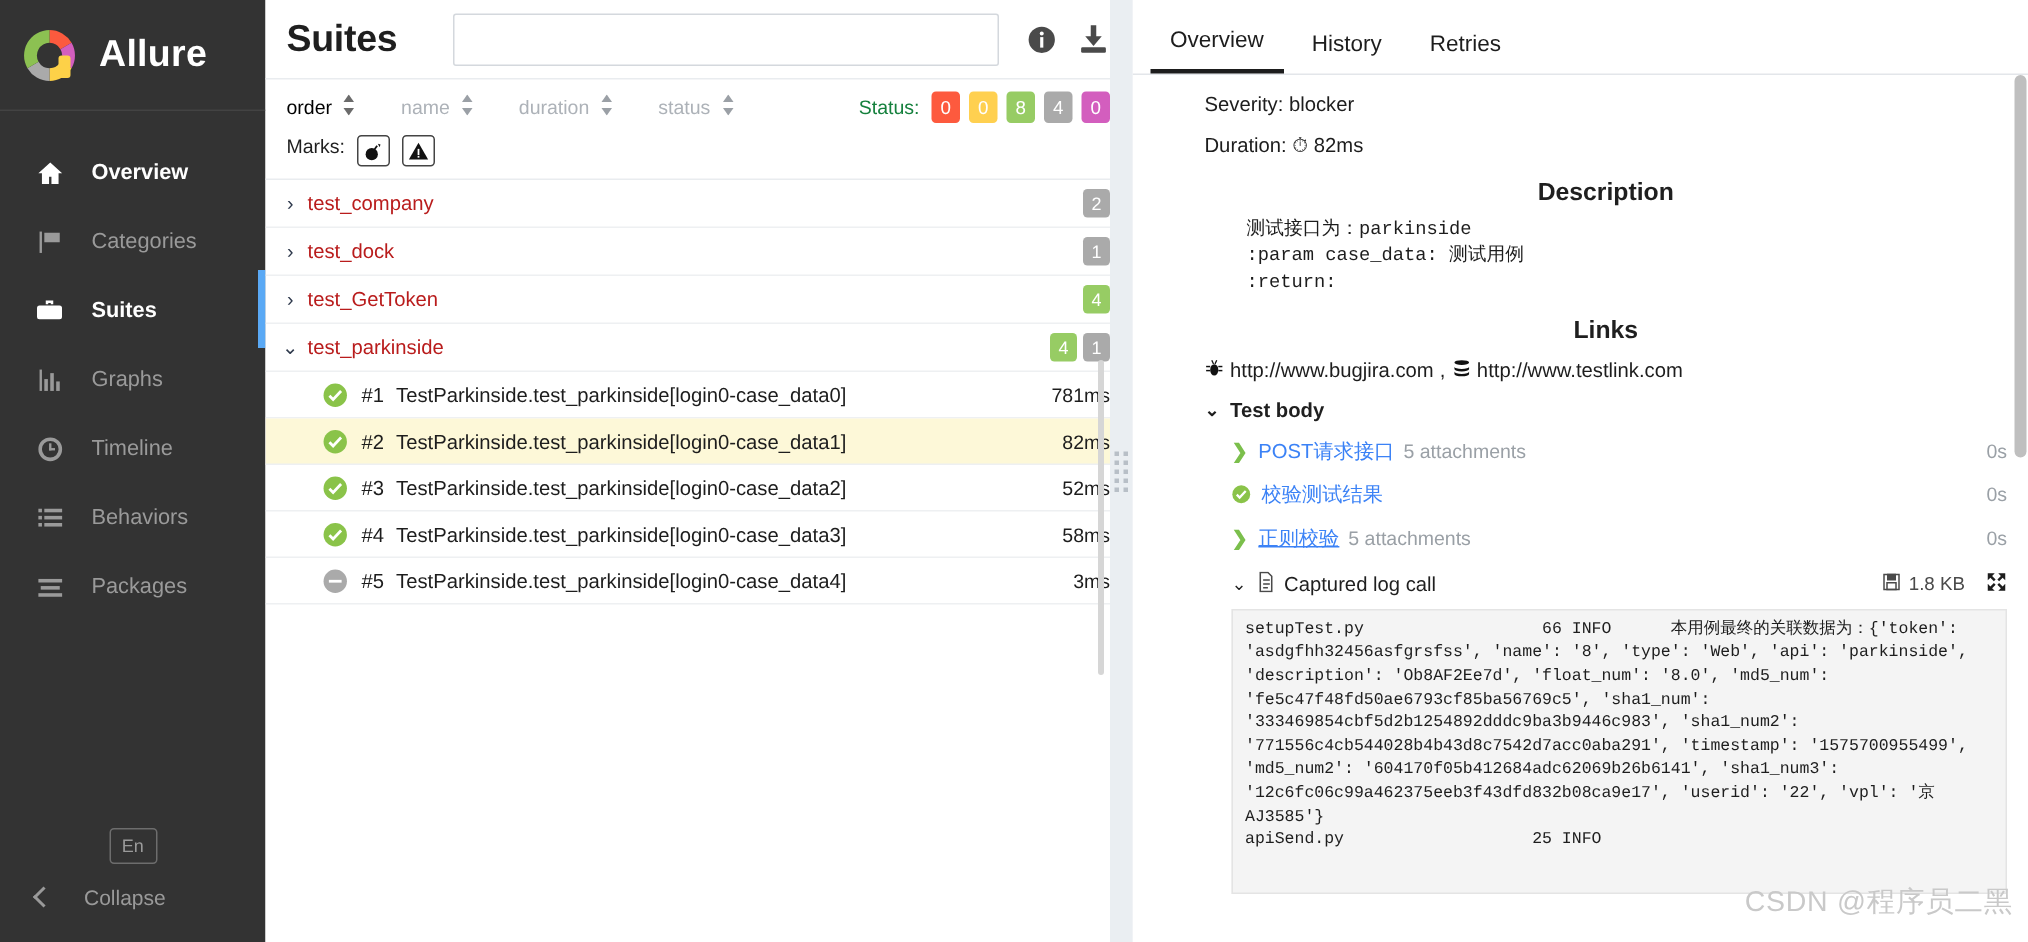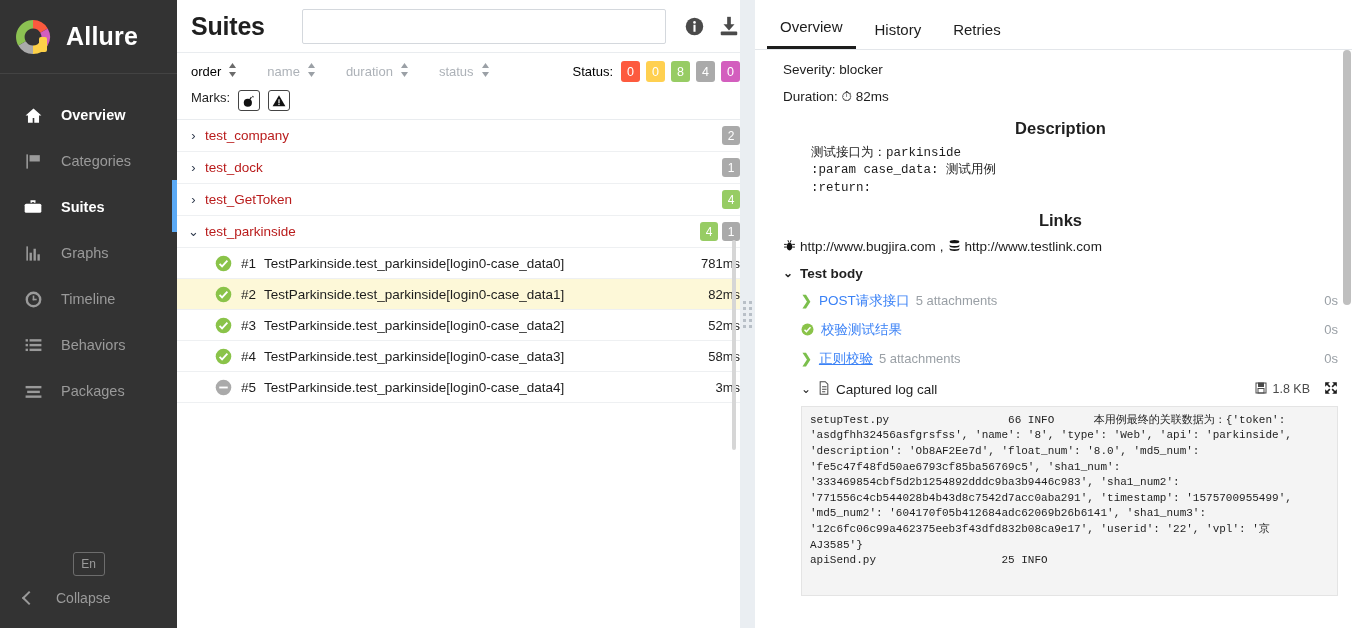--- a/index.html
+++ b/index.html
@@ -87,21 +87,21 @@
   .filters {
     padding: 8px 14px 8px 14px; border-bottom: 1px solid #e9ecef;
     flex-shrink: 0;
   }
   .sort-row { display: flex; align-items: center; font-size: 13px; text-align: center; }
   .sort-item { display: flex; align-items: center; gap: 7px; cursor: pointer; margin-right: 30px; }
   .sort-item.active { color: #000; }
   .sort-item.inactive { color: #adb2b8; }
   .sorter { display: inline-block; width: 9px; }
   .status-group { margin-left: auto; display: flex; align-items: center; gap: 6px; }
-  .status-label { font-size: 13px; color: #000000; margin-right: 2px; }
+  .status-label { font-size: 13px; color: #15803d; margin-right: 2px; }
   .badge {
     min-width: 19px; height: 21px; border-radius: 3px;
     color: #fff; font-size: 12.5px; display: flex;
     align-items: center; justify-content: center; padding: 0 4px;
     cursor: pointer;
   }
   .marks-row { display: flex; gap: 8px; margin-top: 8px; font-size: 13px; }
   .mark-btn {
     width: 22px; height: 21px; border: 1px solid #444; border-radius: 3px;
     display: flex; align-items: center; justify-content: center; cursor: pointer;
@@ -151,21 +151,21 @@
   }
   .tabs {
     height: 50px; display: flex; align-items: flex-end;
     border-bottom: 1px solid #e3e6ea; padding-left: 12px; gap: 6px; flex-shrink: 0;
   }
   .tab {
     padding: 0 13px 11px 13px; font-size: 15px; color: #1d1d1d;
     cursor: pointer; position: relative;
   }
   .tab.active { border-bottom: 3px solid #1d1d1d; }
-  .detail-body { flex: 1; overflow: hidden; padding: 0 14px 0 28px; }
+  .detail-body { flex: 1; overflow: hidden; padding: 0 14px 0 28px; margin-left: 20px; }
   .meta-line { font-size: 13.5px; margin-top: 12px; color: #1d1d1d; }
   .sec-title { font-size: 16.5px; font-weight: bold; margin-top: 14px; text-align: center; }
   .desc {
     font-family: "Liberation Mono", monospace; font-size: 12.5px;
     white-space: pre; margin-top: 7px; margin-left: 28px; line-height: 1.38;
     color: #1d1d1d;
   }
   .links-line { margin-top: 9px; font-size: 13.5px; display: flex; align-items: center; gap: 4px; }
   .links-line a { color: #1d1d1d; text-decoration: none; cursor: pointer; }
   .exec-title { font-size: 16.5px; font-weight: bold; margin-top: 15px; }
@@ -618,15 +618,16 @@
 'fe5c47f48fd50ae6793cf85ba56769c5', 'sha1_num':
 '333469854cbf5d2b1254892dddc9ba3b9446c983', 'sha1_num2':
 '771556c4cb544028b4b43d8c7542d7acc0aba291', 'timestamp': '1575700955499',
 'md5_num2': '604170f05b412684adc62069b26b6141', 'sha1_num3':
 '12c6fc06c99a462375eeb3f43dfd832b08ca9e17', 'userid': '22', 'vpl': '京
 AJ3585'}
 apiSend.py                   25 INFO</div>
     </div>
 
     <div class="detail-scroll"></div>
+    <div class="watermark">CSDN @程序员二黑</div>
   </div>
 
 </div>
 
 </body></html>

